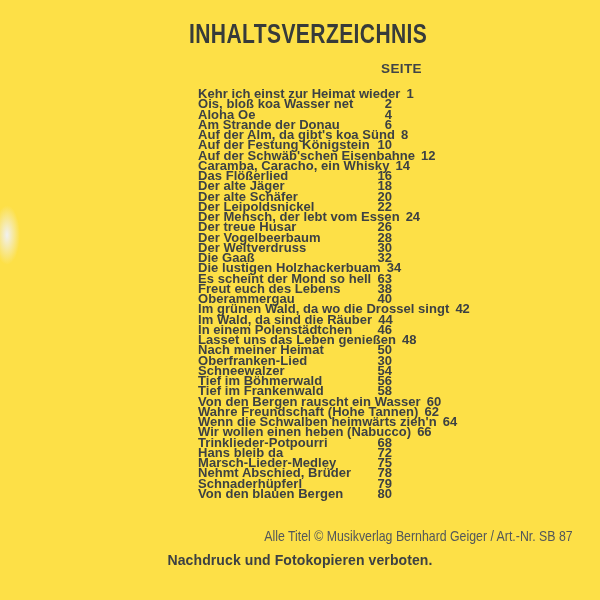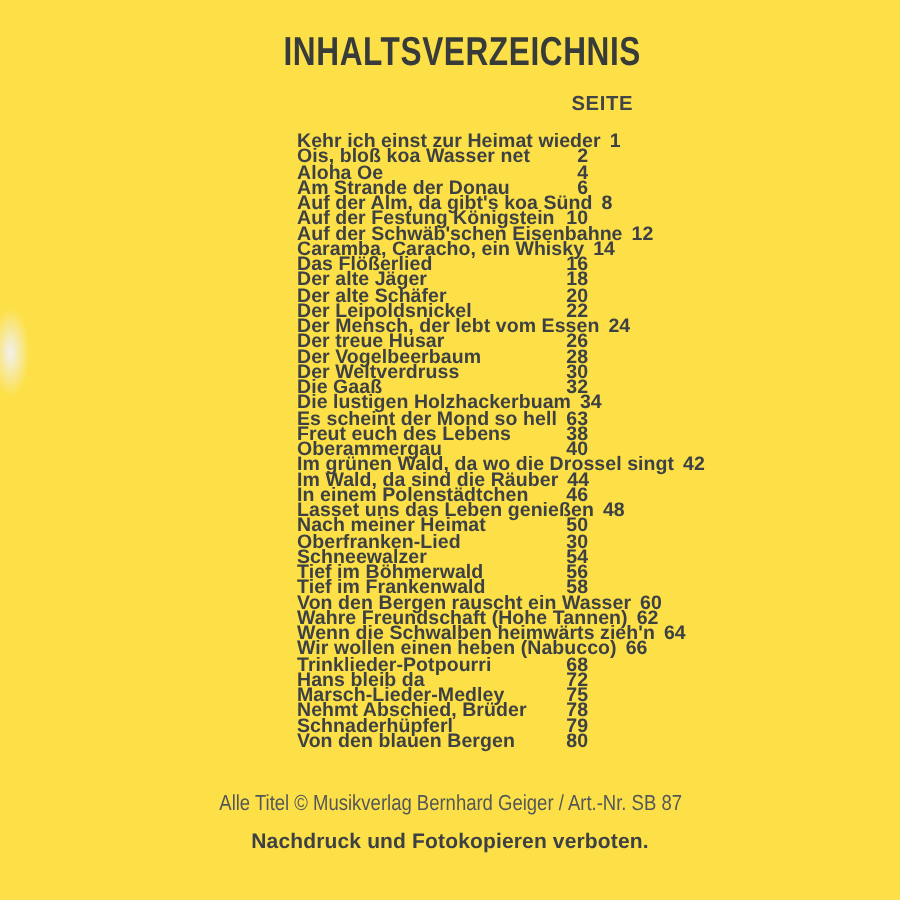--- a/index.html
+++ b/index.html
@@ -22,21 +22,21 @@
     font-weight:bold;font-size:13.5px;color:#414547;letter-spacing:.4px;margin-left:16px;
   }
   .toc{position:absolute;top:89px;left:198px;width:194px;}
   .toc-row{
     display:flex;justify-content:space-between;align-items:baseline;
     line-height:10.25px;font-size:13px;font-weight:bold;color:#3d4143;
     white-space:nowrap;
   }
   .toc-row .t{letter-spacing:.05px;}
   .toc-row .p{text-align:right;padding-left:6px;}
-  .footer-copy{position:absolute;top:527px;left:0;width:600px;text-align:center;}
+  .footer-copy{position:absolute;top:527px;left:0;width:600px;text-align:right;}
   .footer-copy .fc{
     display:inline-block;font-size:14.5px;color:#53575a;
     transform:scaleX(.85);white-space:nowrap;
   }
   .footer-notice{
     position:absolute;top:552px;left:0;width:600px;text-align:center;
     font-size:14px;font-weight:bold;color:#3d4143;letter-spacing:.1px;
   }
 </style>
 </head>

